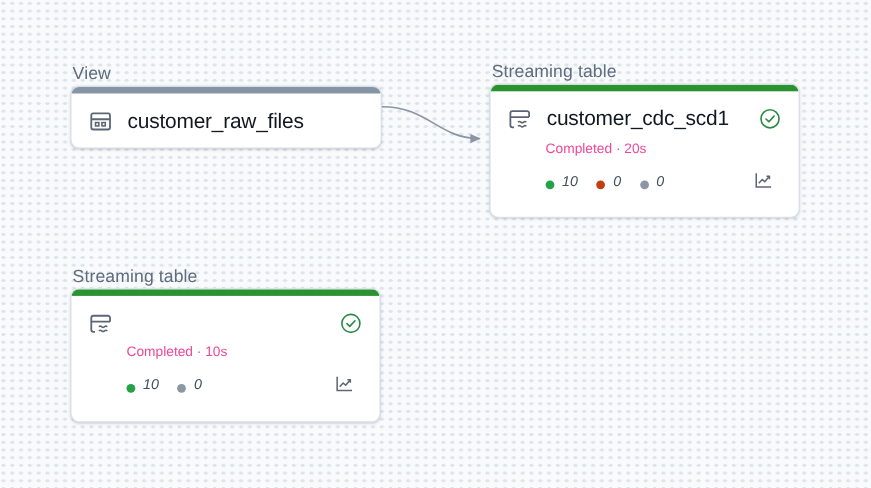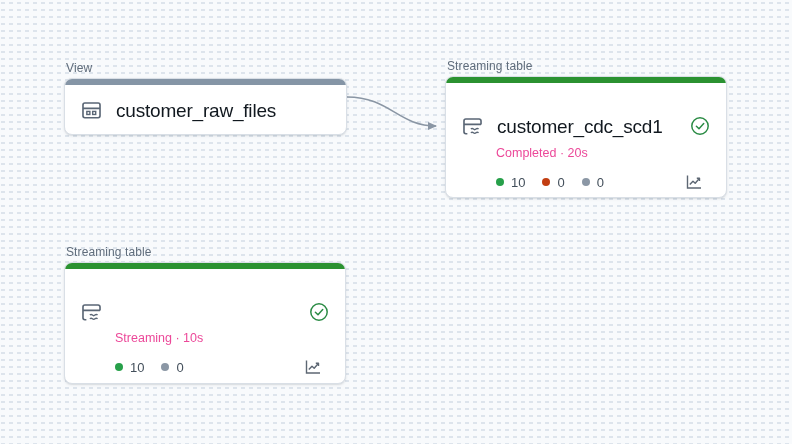--- a/index.html
+++ b/index.html
@@ -7,44 +7,44 @@
     width:792px;height:444px;position:relative;overflow:hidden;
     font-family:"Liberation Sans","DejaVu Sans",sans-serif;
     background-color:#f8fafc;
     background-image:radial-gradient(2.2px 1.2px at 3px 3px,#dde4ec 97%,transparent 100%);
     background-size:8px 7px;
   }
   .canvas{position:absolute;inset:0;}
   .edges-svg{position:absolute;inset:0;pointer-events:none;}
   .node{position:absolute;}
   .node-label{
-    font-size:12px;line-height:14px;color:#5f6c7b;margin:0 0 3px 2px;
+    font-size:16px;line-height:14px;color:#5f6c7b;margin:0 0 3px 2px;
     letter-spacing:.1px;
   }
   .card{
     background:#ffffff;border:1px solid #d9dfe6;border-radius:8px;
     box-shadow:0 1px 3px rgba(25,39,56,.10),0 1px 1px rgba(25,39,56,.06);
     overflow:hidden;box-sizing:border-box;
   }
   .bar{height:6px;width:100%;}
   .card-body{padding:0 16px;}
   .title-row{display:flex;align-items:flex-start;gap:14px;}
   .n1 .card{width:283px;height:57px;}
   .n1 .card-body{height:51px;display:flex;align-items:center;}
   .n2 .card,.n3 .card{width:282px;height:122px;}
-  .n2 .card-body,.n3 .card-body{padding-top:33px;}
+  .n2 .card-body,.n3 .card-body{padding-top:15px;}
   .node-title{
     font-size:19px;font-weight:500;color:#11181f;letter-spacing:-.2px;
     white-space:nowrap;flex:0 0 auto;
   }
   .table-icon{color:#5a6675;flex:0 0 auto;display:flex;}
   .check-wrap{margin-left:auto;display:flex;color:#2c8c46;}
   .status-line{margin:8px 0 0 34px;font-size:12.5px;color:#ec4899;}
   .metrics-row{display:flex;align-items:center;gap:7px;margin:12px 0 0 34px;padding-right:4px;}
-  .metric{display:flex;align-items:center;gap:7px;margin-right:10px;}
+  .metric{display:flex;align-items:flex-end;gap:7px;margin-right:10px;font-style:italic;}
   .dot{width:8px;height:8px;border-radius:50%;flex:0 0 auto;}
   .metric-value{font-size:13px;color:#434f5b;}
   .chart-btn{margin-left:auto;display:flex;color:#5d6773;cursor:pointer;background:none;border:none;padding:0 2px 0 0;}
   svg{display:block;}
 </style>
 </head>
 <body>
 
 <div class="canvas">
 
@@ -139,21 +139,21 @@
               <path d="M7.6 14.4 q1.1 -1 2.2 0 t2.2 0 t2.2 0" stroke-width="1.2"></path>
             </svg>
           </span>
           <span class="check-wrap" style="color: rgb(44, 140, 70);">
             <svg width="20" height="20" viewBox="0 0 20 20" fill="none" stroke="currentColor" stroke-width="1.5">
               <circle cx="10" cy="10" r="8.2"></circle>
               <path d="M6.4 10.2 L9 12.7 L13.7 7.6" stroke-linecap="round" stroke-linejoin="round"></path>
             </svg>
           </span>
         </div>
-        <div class="status-line">Streaming · 10s</div>
+        <div class="status-line">Completed · 10s</div>
         <div class="metrics-row">
           <span class="metric">
             <span class="dot" style="background-color: rgb(39, 160, 74);"></span>
             <span class="metric-value">10</span>
           </span>
           <span class="metric">
             <span class="dot" style="background-color: rgb(139, 151, 165);"></span>
             <span class="metric-value">0</span>
           </span>
           <button class="chart-btn">

